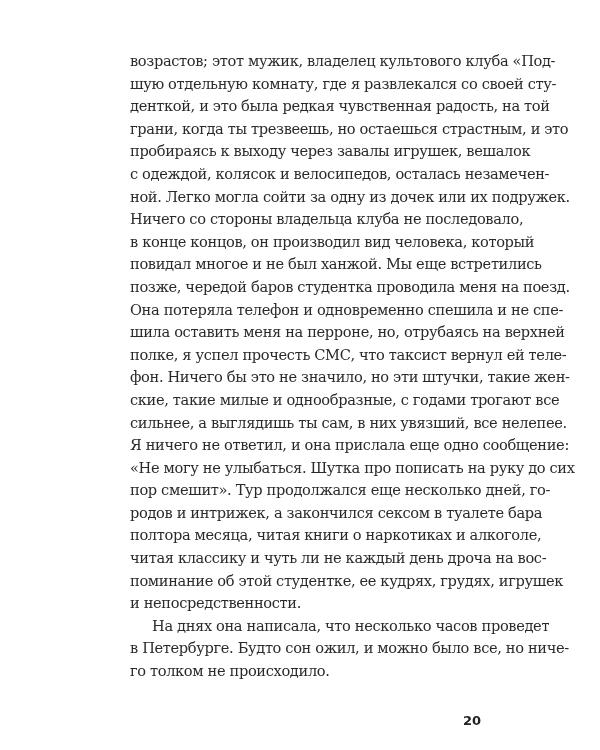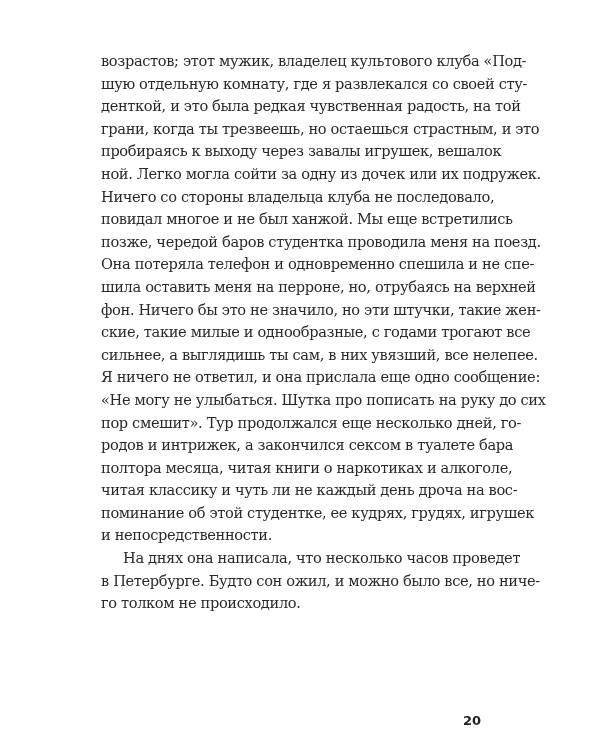--- a/index.html
+++ b/index.html
@@ -31,20 +31,21 @@
       letter-spacing: -0.35px;
     }
     .line {
       display: block;
       height: 22.6px;
       line-height: 22.6px;
       white-space: nowrap;
       text-align: justify;
       text-align-last: justify;
       overflow: visible;
+      margin-left: 29px;
     }
     .line.last {
       text-align-last: left;
     }
     .line.indent {
       padding-left: 22px;
     }
     .page-number {
       position: absolute;
       left: 463px;
@@ -60,26 +61,29 @@
 
 <div class="page">
   <div class="text-block">
 
     <div>
       <span class="line">возрастов; этот мужик, владелец культового клуба «Под-</span>
       <span class="line">шую отдельную комнату, где я развлекался со своей сту-</span>
       <span class="line">денткой, и это была редкая чувственная радость, на той</span>
       <span class="line">грани, когда ты трезвеешь, но остаешься страстным, и это</span>
       <span class="line">пробираясь к выходу через завалы игрушек, вешалок</span>
+      <span class="line">с одеждой, колясок и велосипедов, осталась незамечен-</span>
       <span class="line">ной. Легко могла сойти за одну из дочек или их подружек.</span>
       <span class="line">Ничего со стороны владельца клуба не последовало,</span>
+      <span class="line">в конце концов, он производил вид человека, который</span>
       <span class="line">повидал многое и не был ханжой. Мы еще встретились</span>
       <span class="line">позже, чередой баров студентка проводила меня на поезд.</span>
       <span class="line">Она потеряла телефон и одновременно спешила и не спе-</span>
       <span class="line">шила оставить меня на перроне, но, отрубаясь на верхней</span>
+      <span class="line">полке, я успел прочесть СМС, что таксист вернул ей теле-</span>
       <span class="line">фон. Ничего бы это не значило, но эти штучки, такие жен-</span>
       <span class="line">ские, такие милые и однообразные, с годами трогают все</span>
       <span class="line">сильнее, а выглядишь ты сам, в них увязший, все нелепее.</span>
       <span class="line">Я ничего не ответил, и она прислала еще одно сообщение:</span>
       <span class="line">«Не могу не улыбаться. Шутка про пописать на руку до сих</span>
       <span class="line">пор смешит». Тур продолжался еще несколько дней, го-</span>
       <span class="line">родов и интрижек, а закончился сексом в туалете бара</span>
       <span class="line">полтора месяца, читая книги о наркотиках и алкоголе,</span>
       <span class="line">читая классику и чуть ли не каждый день дроча на вос-</span>
       <span class="line">поминание об этой студентке, ее кудрях, грудях, игрушек</span>

